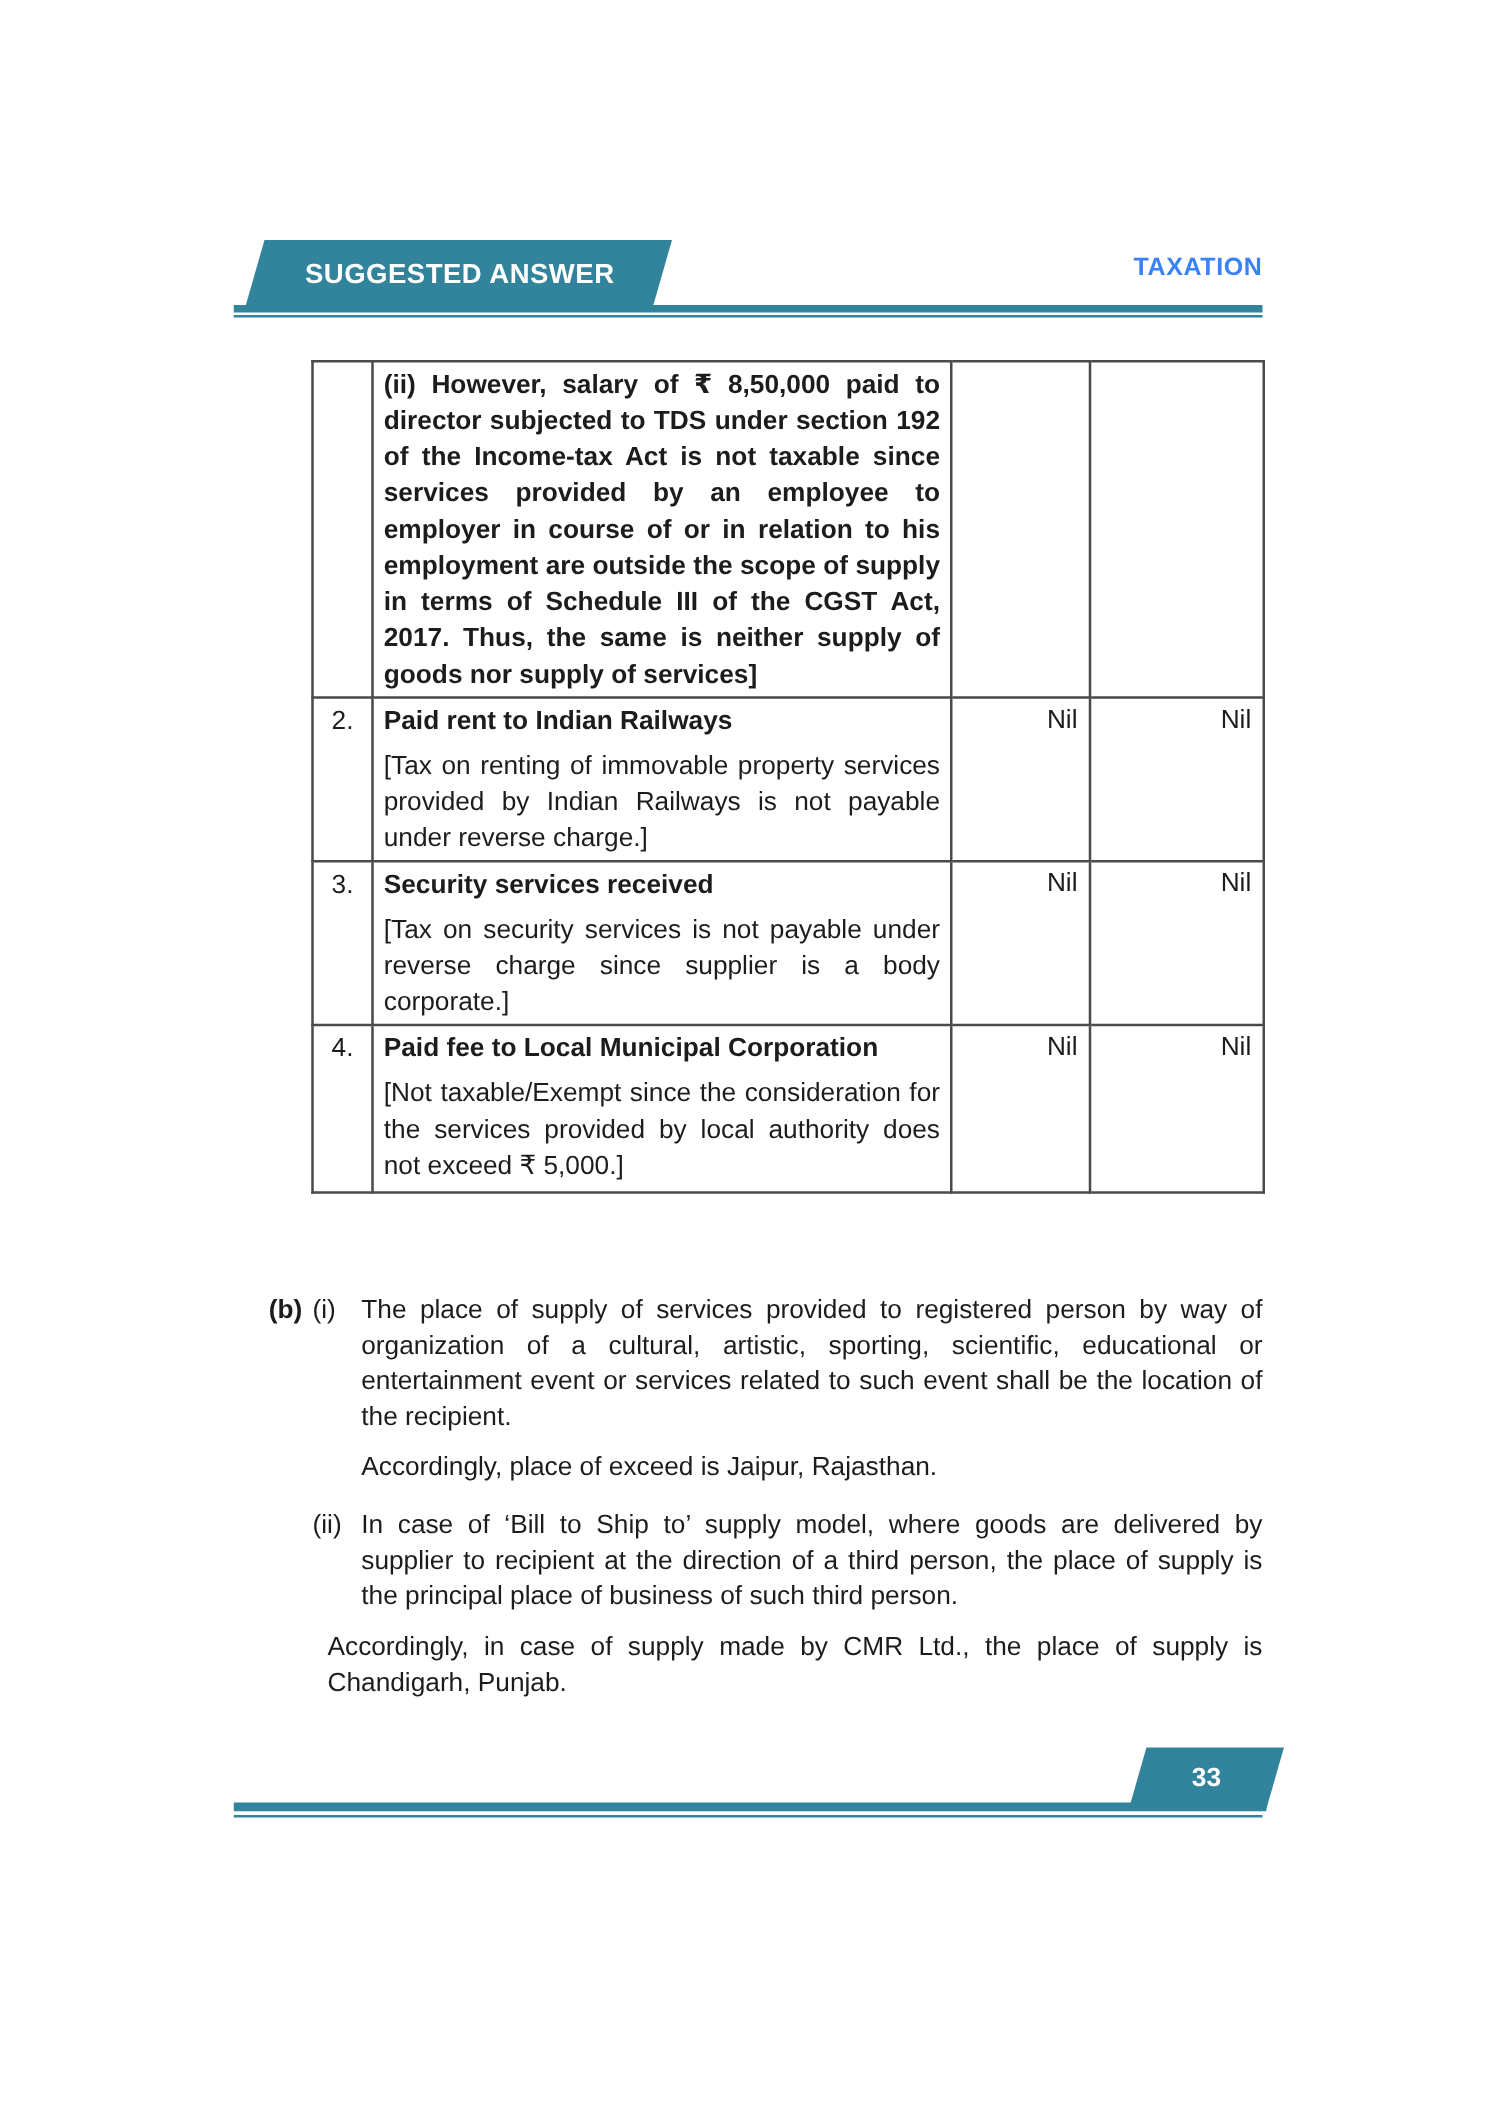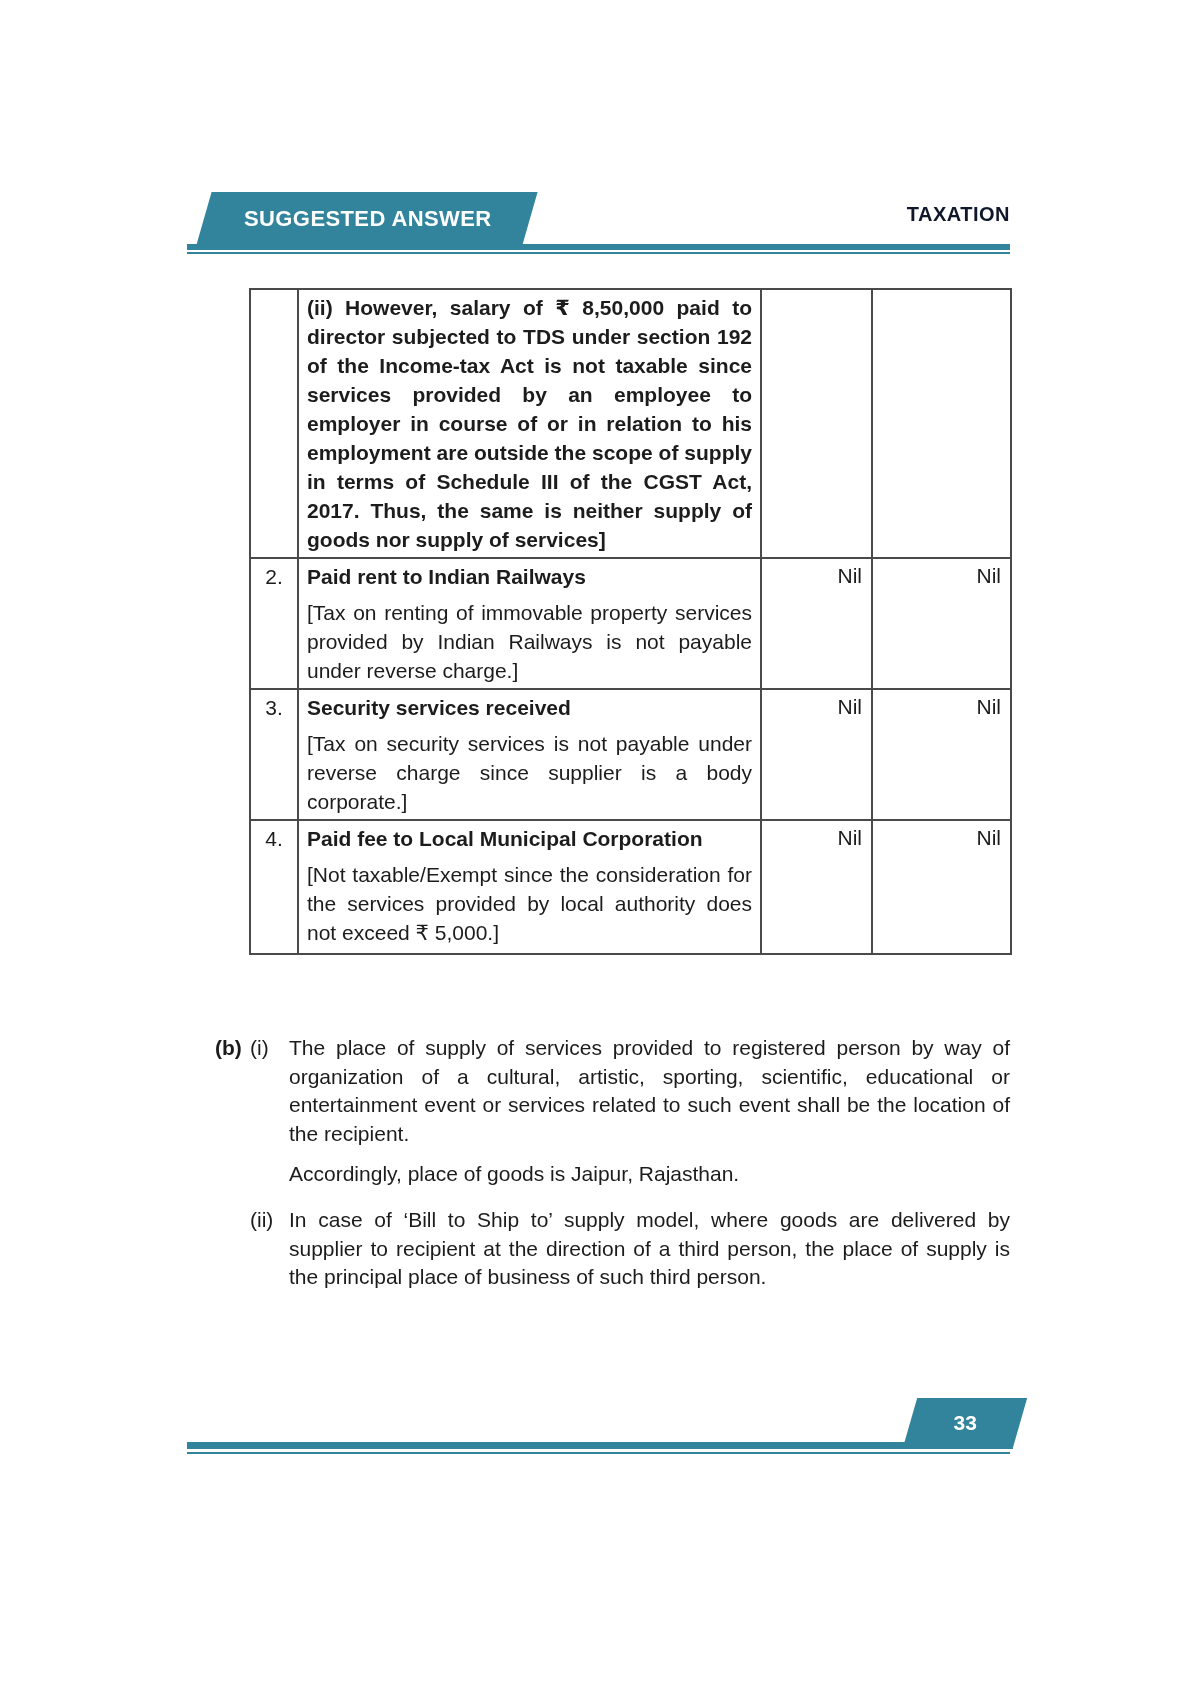--- a/index.html
+++ b/index.html
@@ -13,21 +13,21 @@
   .banner {
     position:absolute; left:204px; top:192px; width:326px; height:53px;
     background:#31849B; transform:skewX(-16deg);
   }
   .banner-inner {
     display:block; transform:skewX(16deg); color:#ffffff; font-weight:bold;
     font-size:22px; line-height:53px; padding-left:40px; letter-spacing:0.4px;
     white-space:nowrap;
   }
   .subject {
-    position:absolute; top:203px; right:181px; color:#0f172a;
+    position:absolute; top:203px; right:181px; color:#3b82f6;
     font-weight:bold; font-size:20px; letter-spacing:0.5px;text-align:right;
   }
   .rule { position:absolute; background:#31849B; }
   .rule-top-thick { left:187px; top:244px; width:823px; height:6px; }
   .rule-top-thin  { left:187px; top:252px; width:823px; height:2px; }
 
   
   .gst-table {
     position:absolute; left:249px; top:288px;
     border-collapse:collapse; table-layout:fixed;
@@ -123,23 +123,24 @@
         </td>
         <td class="num">Nil</td>
         <td class="num">Nil</td>
       </tr>
     </tbody>
   </table>
 
   <div class="btxt label-b">(b)</div>
   <div class="btxt label-i">(i)</div>
   <div class="btxt para-i">The place of supply of services provided to registered person by way of organization of a cultural, artistic, sporting, scientific, educational or entertainment event or services related to such event shall be the location of the recipient.</div>
-  <div class="btxt line-jaipur">Accordingly, place of goods is Jaipur, Rajasthan.</div>
+  <div class="btxt line-jaipur">Accordingly, place of exceed is Jaipur, Rajasthan.</div>
   <div class="btxt label-ii">(ii)</div>
   <div class="btxt para-ii">In case of ‘Bill to Ship to’ supply model, where goods are delivered by supplier to recipient at the direction of a third person, the place of supply is the principal place of business of such third person.</div>
+  <div class="btxt para-final">Accordingly, in case of supply made by CMR Ltd., the place of supply is Chandigarh, Punjab.</div>
 
   <div class="rule rule-bottom-thick"></div>
   <div class="rule rule-bottom-thin"></div>
   <div class="page-badge">
     <span class="page-badge-inner">33</span>
   </div>
 
 </div>
 
 </body></html>

